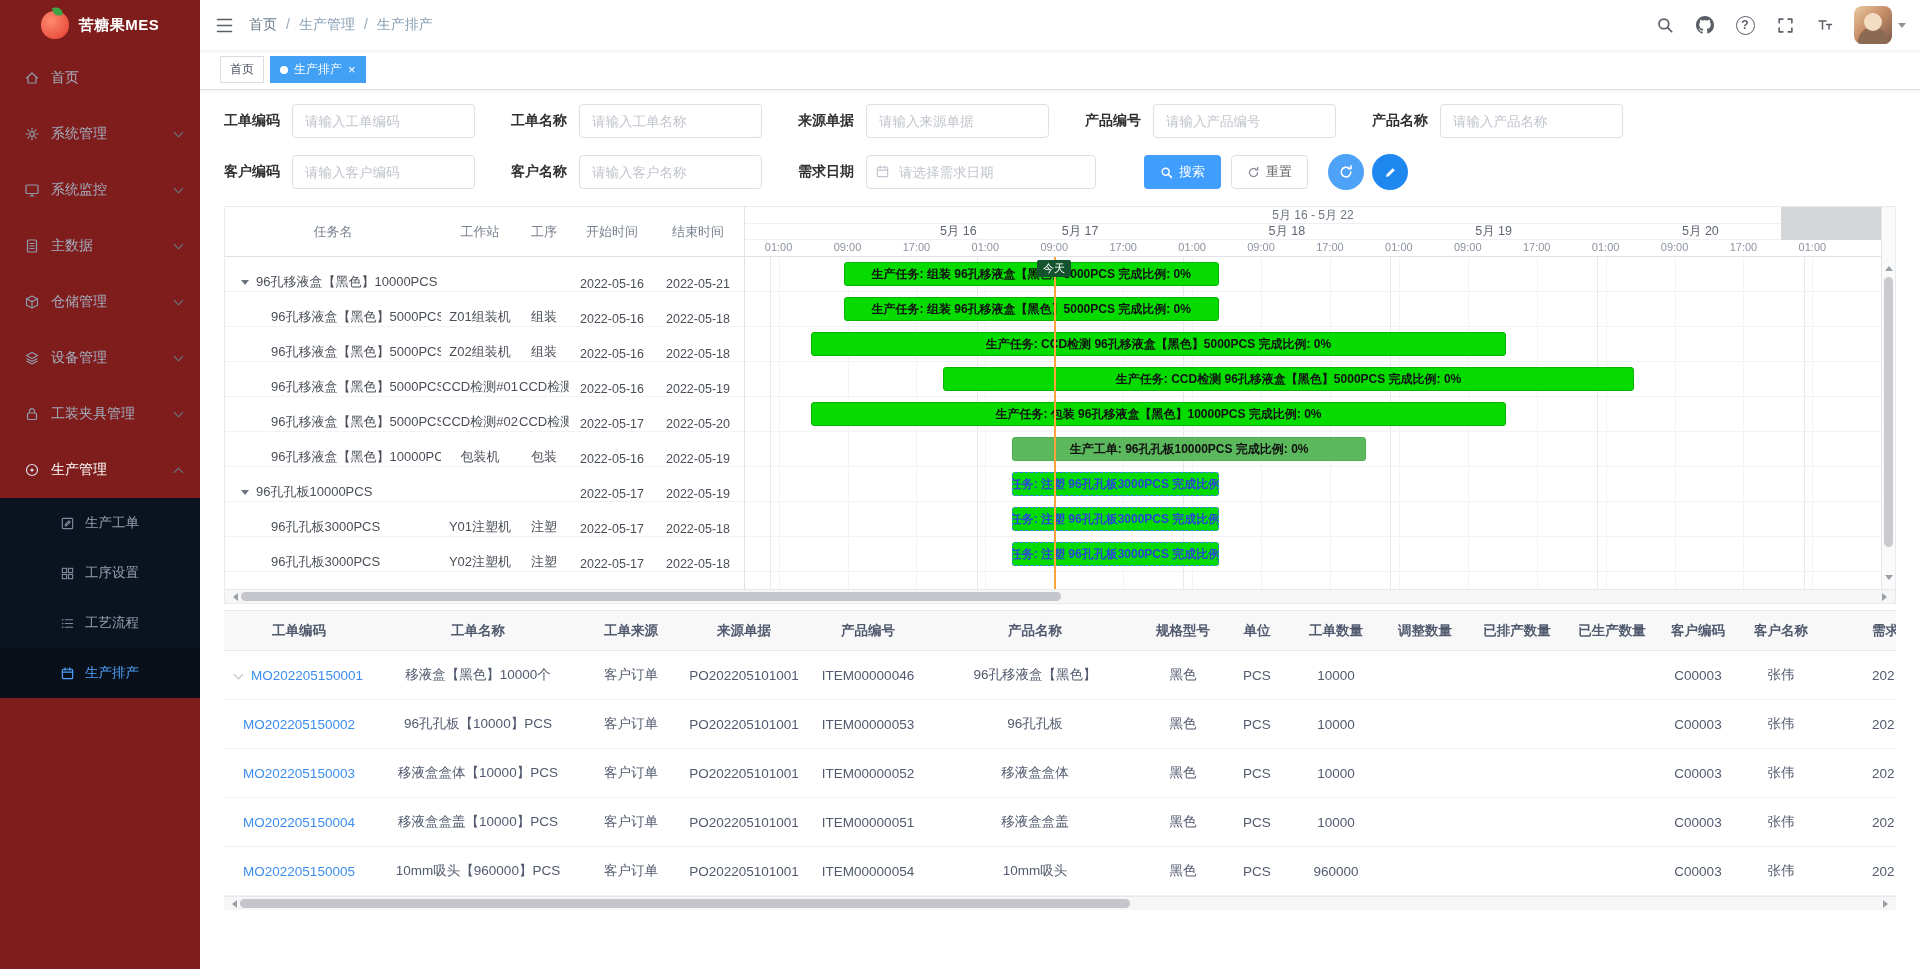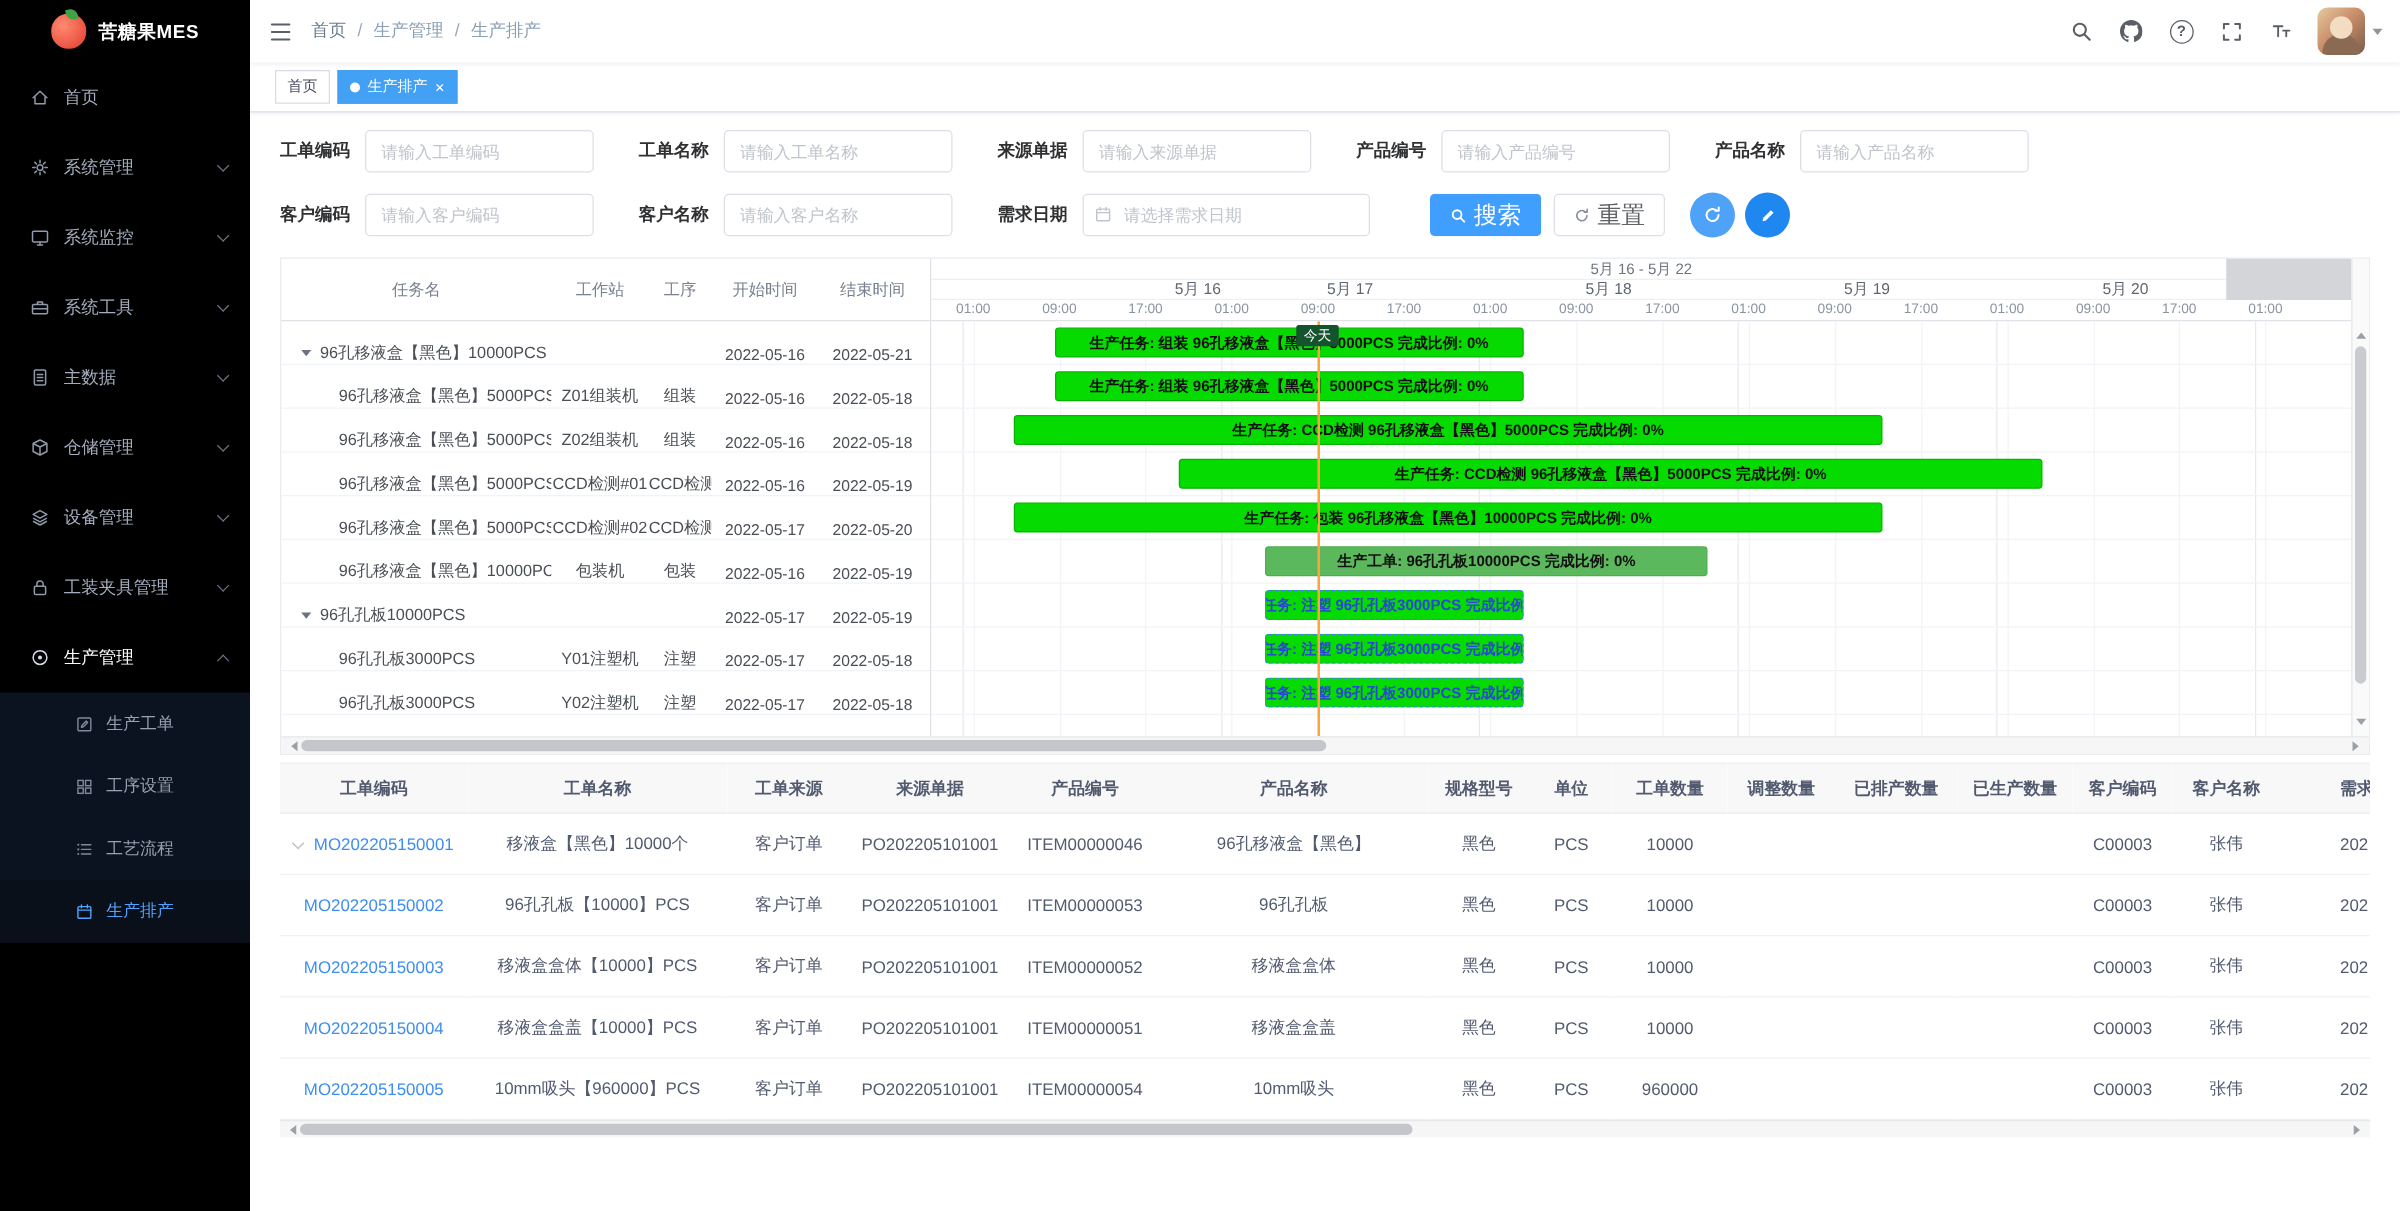--- a/index.html
+++ b/index.html
@@ -1,21 +1,21 @@
 <!DOCTYPE html>
 <html><head>
 <meta charset="utf-8">
 <style>
   * { margin:0; padding:0; box-sizing:border-box; }
   html,body { width:1920px; height:969px; overflow:hidden; background:#fff;
     font-family:"Liberation Sans","DejaVu Sans",sans-serif; }
   .app { display:flex; width:1920px; height:969px; }
 
   
-  .sidebar { width:200px; flex-shrink:0; background:#000000; color:#a3adbd; overflow:hidden; }
+  .sidebar { width:200px; flex-shrink:0; background:#7f1d1d; color:#a3adbd; overflow:hidden; }
   .logo { height:50px; display:flex; align-items:center; justify-content:center; gap:10px; }
   .logo-fruit { position:relative; width:28px; height:28px; background:radial-gradient(circle at 35% 35%, #ff8a70, #e23c2d); border-radius:48%; flex-shrink:0; }
   .logo-fruit::before { content:""; position:absolute; top:-4px; left:12px; width:9px; height:9px; background:#3fa345; border-radius:0 70% 0 70%; transform:rotate(-15deg); }
   .logo-title { color:#fff; font-size:15px; font-weight:700; letter-spacing:.5px; }
   .menu-item { height:56px; display:flex; align-items:center; padding:0 18px 0 24px; font-size:14px; cursor:pointer; }
   .menu-item .mi-icon { width:16px; height:16px; margin-right:11px; color:#8f9aab; flex-shrink:0; }
   .menu-item .mi-icon svg { display:block; }
   .menu-item.active { color:#fff; }
   .menu-item.active .mi-icon { color:#d9dee6; }
   .chev { width:7px; height:7px; border-right:1.5px solid #6b7687; border-bottom:1.5px solid #6b7687; transform:rotate(45deg); margin-left:auto; margin-top:-3px; }
@@ -55,21 +55,21 @@
 
   
   .filter-row { display:flex; align-items:center; margin-bottom:16px; }
   .f-field { display:flex; align-items:center; margin-right:36px; }
   .f-label { font-size:14px; font-weight:700; color:#303133; margin-right:12px; white-space:nowrap; }
   .f-input { width:183px; height:34px; border:1px solid #dcdfe6; border-radius:4px; padding:0 12px; font-size:13.5px; color:#606266; outline:none; font-family:inherit; }
   .f-input::placeholder { color:#c0c4cc; }
   .date-wrap { position:relative; }
   .date-wrap .f-input { width:230px; padding-left:32px; }
   .date-icon { position:absolute; left:9px; top:9px; color:#c0c4cc; }
-  .btn { height:34px; padding:0 15px; border-radius:4px; font-size:19px; display:inline-flex; align-items:center; gap:6px; border:1px solid transparent; cursor:pointer; font-family:inherit; }
+  .btn { height:34px; padding:0 15px; border-radius:4px; font-size:13px; display:inline-flex; align-items:center; gap:6px; border:1px solid transparent; cursor:pointer; font-family:inherit; }
   .btn.primary { background:#409EFF; color:#fff; margin-left:12px; }
   .btn.plain { background:#fff; border-color:#dcdfe6; color:#606266; margin-left:10px; }
   .circle-btn { width:36px; height:36px; border-radius:50%; border:none; display:inline-flex; align-items:center; justify-content:center; color:#fff; cursor:pointer; }
   .circle-btn.sync { background:#4ea2f8; margin-left:20px; }
   .circle-btn.draw { background:#1e87f0; margin-left:8px; }
 
   
   .gantt-wrap { margin-top:2px; border:1px solid #e9ebf0; width:1672px; }
   .gantt { display:flex; height:382px; }
   .g-grid { width:520px; flex-shrink:0; border-right:1px solid #e0e2e8; display:flex; flex-direction:column; }
@@ -161,30 +161,20 @@
         <span class="chev"></span>
       </div>
       <div class="menu-item">
         <span class="mi-icon">
             <svg width="16" height="16" viewBox="0 0 16 16" fill="none" stroke="currentColor" stroke-width="1.2" stroke-linecap="round">
               <rect x="2" y="3" width="12" height="8.5" rx="1"></rect>
               <path d="M6 14h4M8 11.5V14"></path>
             </svg>
           </span>
         <span>系统监控</span>
-        <span class="chev"></span>
-      </div>
-      <div class="menu-item">
-        <span class="mi-icon">
-            <svg width="16" height="16" viewBox="0 0 16 16" fill="none" stroke="currentColor" stroke-width="1.2" stroke-linejoin="round">
-              <rect x="2" y="5.5" width="12" height="7.5" rx="1"></rect>
-              <path d="M6 5.5V3.5h4v2M2 9h12"></path>
-            </svg>
-          </span>
-        <span>系统工具</span>
         <span class="chev"></span>
       </div>
       <div class="menu-item">
         <span class="mi-icon">
             <svg width="16" height="16" viewBox="0 0 16 16" fill="none" stroke="currentColor" stroke-width="1.2" stroke-linecap="round">
               <rect x="3.5" y="2" width="9" height="12" rx="1"></rect>
               <path d="M5.8 5.5h4.4M5.8 8h4.4M5.8 10.5h4.4"></path>
             </svg>
           </span>
         <span>主数据</span>

